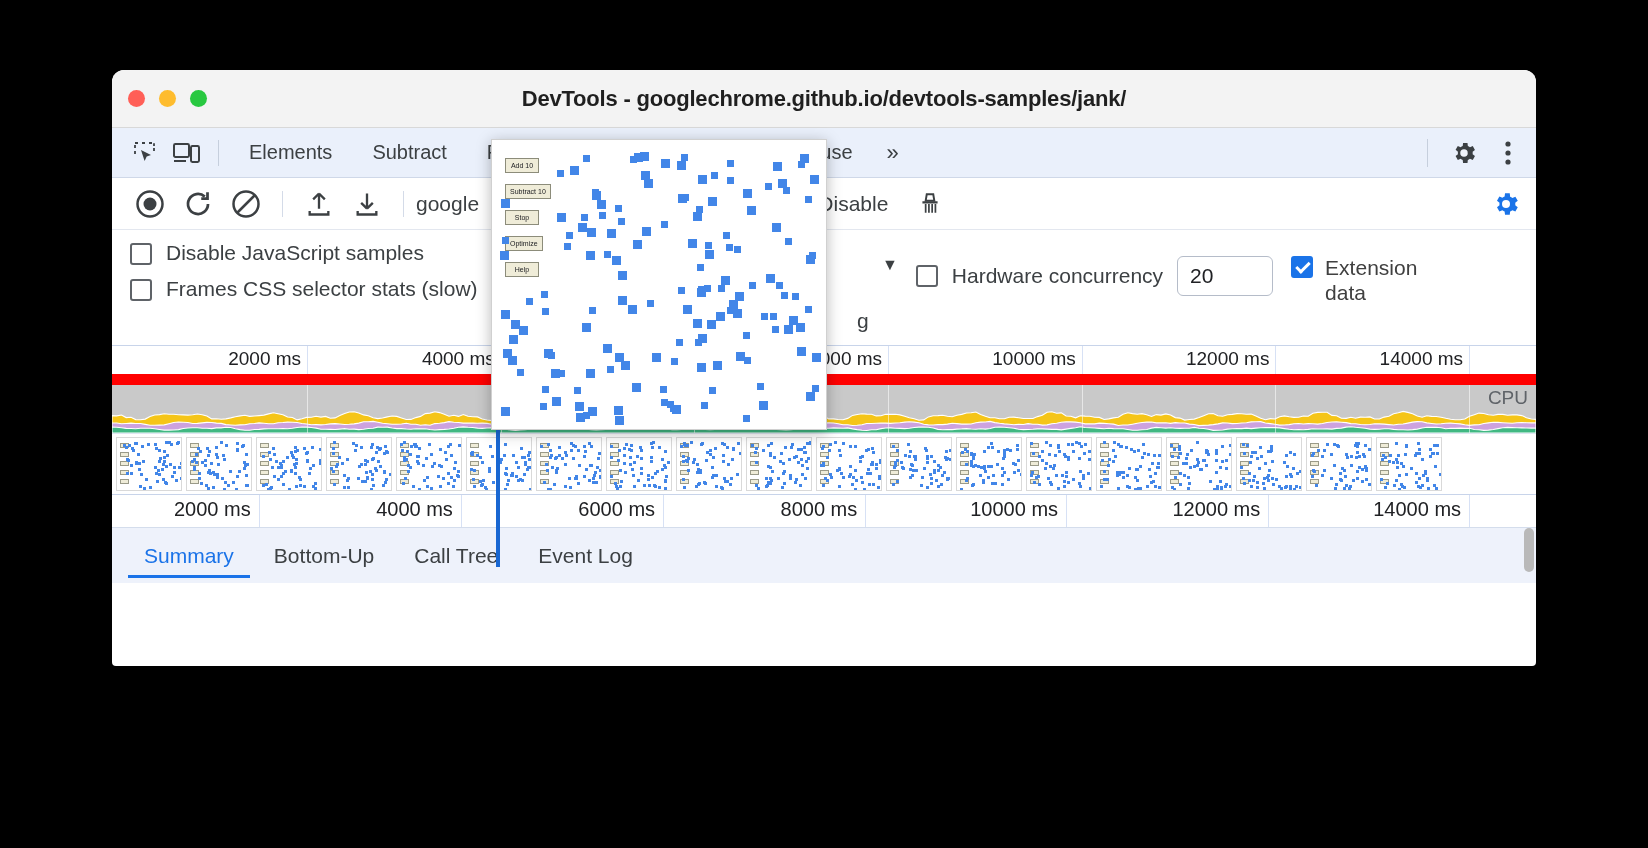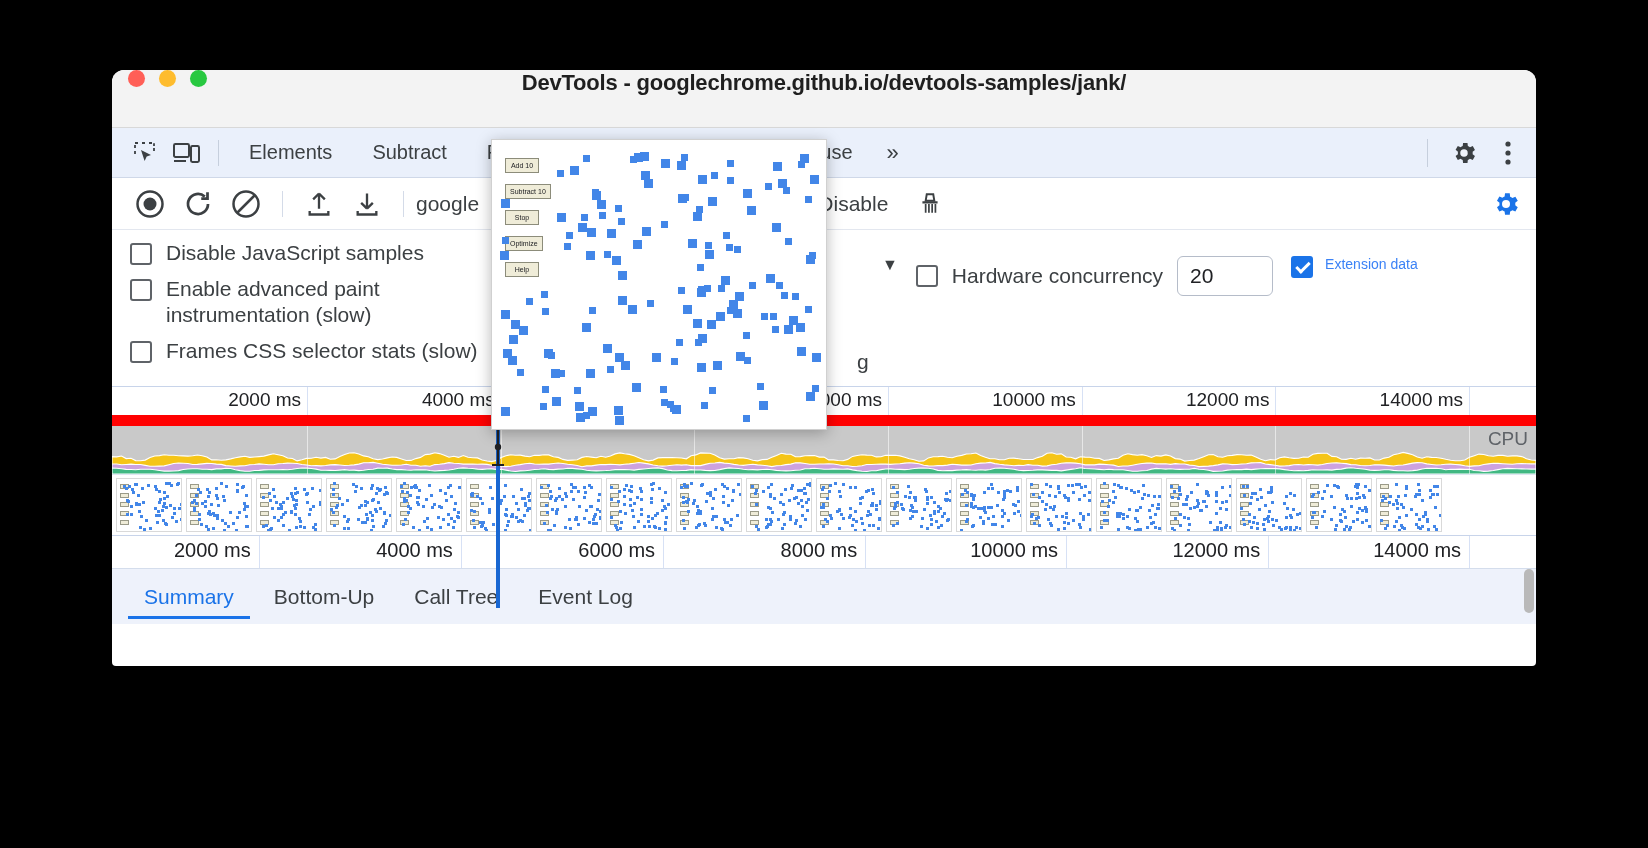--- a/index.html
+++ b/index.html
@@ -22,21 +22,21 @@
     overflow: hidden;
     box-shadow: 0 2px 18px rgba(0,0,0,0.35);
   }
 
   
   .titlebar {
     position: relative;
     height: 58px;
     background: #f3f3f3;
     border-bottom: 1px solid #d8d8d8;
-    display: flex; 
+    display: flex; align-items: center;
   }
   .traffic { display: flex; gap: 14px; padding-left: 16px; }
   .dot { width: 17px; height: 17px; border-radius: 50%; }
   .dot.red { background: #ff5f57; }
   .dot.yellow { background: #febc2e; }
   .dot.green { background: #28c840; }
   .title-text {
     position: absolute; left: 0; right: 0; text-align: center;
     font-size: 22px; font-weight: bold; color: #1f1f1f;
     letter-spacing: -0.2px;
@@ -130,21 +130,21 @@
   .sp-col-right {
     display: flex; align-items: flex-start; gap: 18px; padding-top: 16px;
   }
   .hw-row { display:flex; align-items:center; gap: 14px; }
   .hw-input {
     width: 96px; height: 40px; border: 1px solid #b5bcc9; border-radius: 6px;
     background:#fff; font-size: 21px; color:#202124; padding: 0 12px;
     display:flex; align-items:center;
   }
   .ext-row { display:flex; align-items:flex-start; gap: 12px; }
-  .ext-label { font-size: 14px; color:#3b82f6; line-height:1.18; width: 110px; }
+  .ext-label { font-size: 21px; color:#404040; line-height:1.18; width: 110px; }
 
   
   .overview { position: relative; background: #fff; }
   .ruler {
     position: relative; height: 28px;
     border-bottom: 0;
     background: #fff;
   }
   .ruler .tick {
     position: absolute; top: 0; height: 28px;
@@ -386,24 +386,20 @@
           </svg>
         </div>
       </div>
     </div>
 
     <div class="settings-pane">
       <div class="sp-col-left">
         <div class="sp-row">
           <div class="cbox"></div>
           <div class="sp-text">Disable JavaScript samples</div>
-        </div>
-        <div class="sp-row">
-          <div class="cbox"></div>
-          <div class="sp-text">Enable advanced paint instrumentation (slow)</div>
         </div>
         <div class="sp-row">
           <div class="cbox"></div>
           <div class="sp-text">Frames CSS selector stats (slow)</div>
         </div>
       </div>
 
       <div class="sp-col-mid">
         <div class="sp-sel-row">
           <div style="width:300px"></div>

